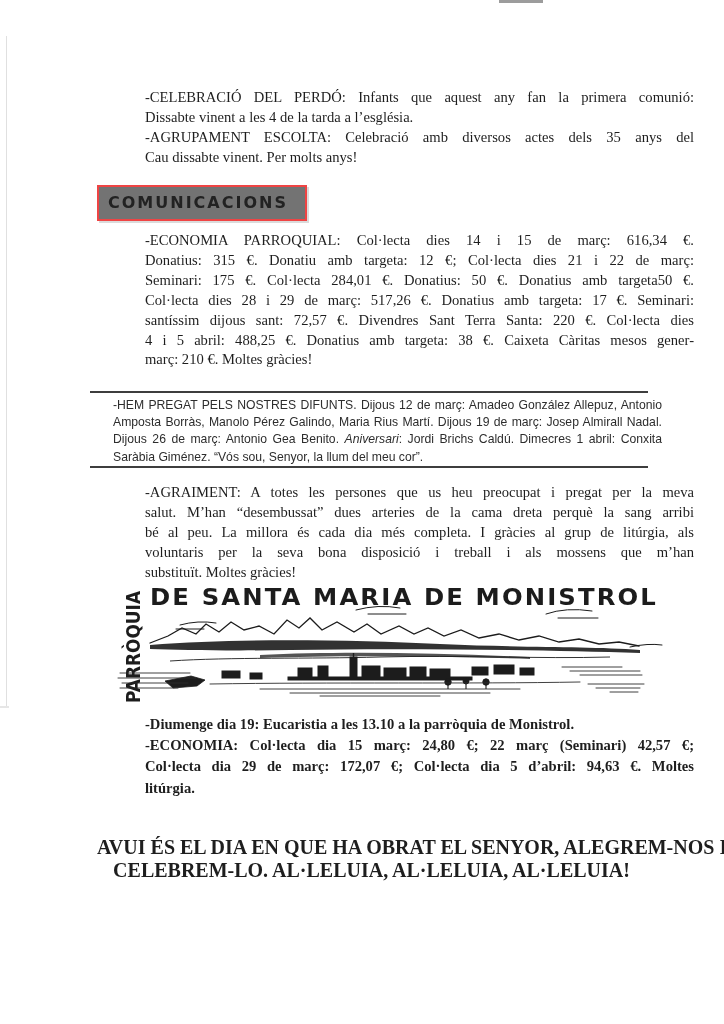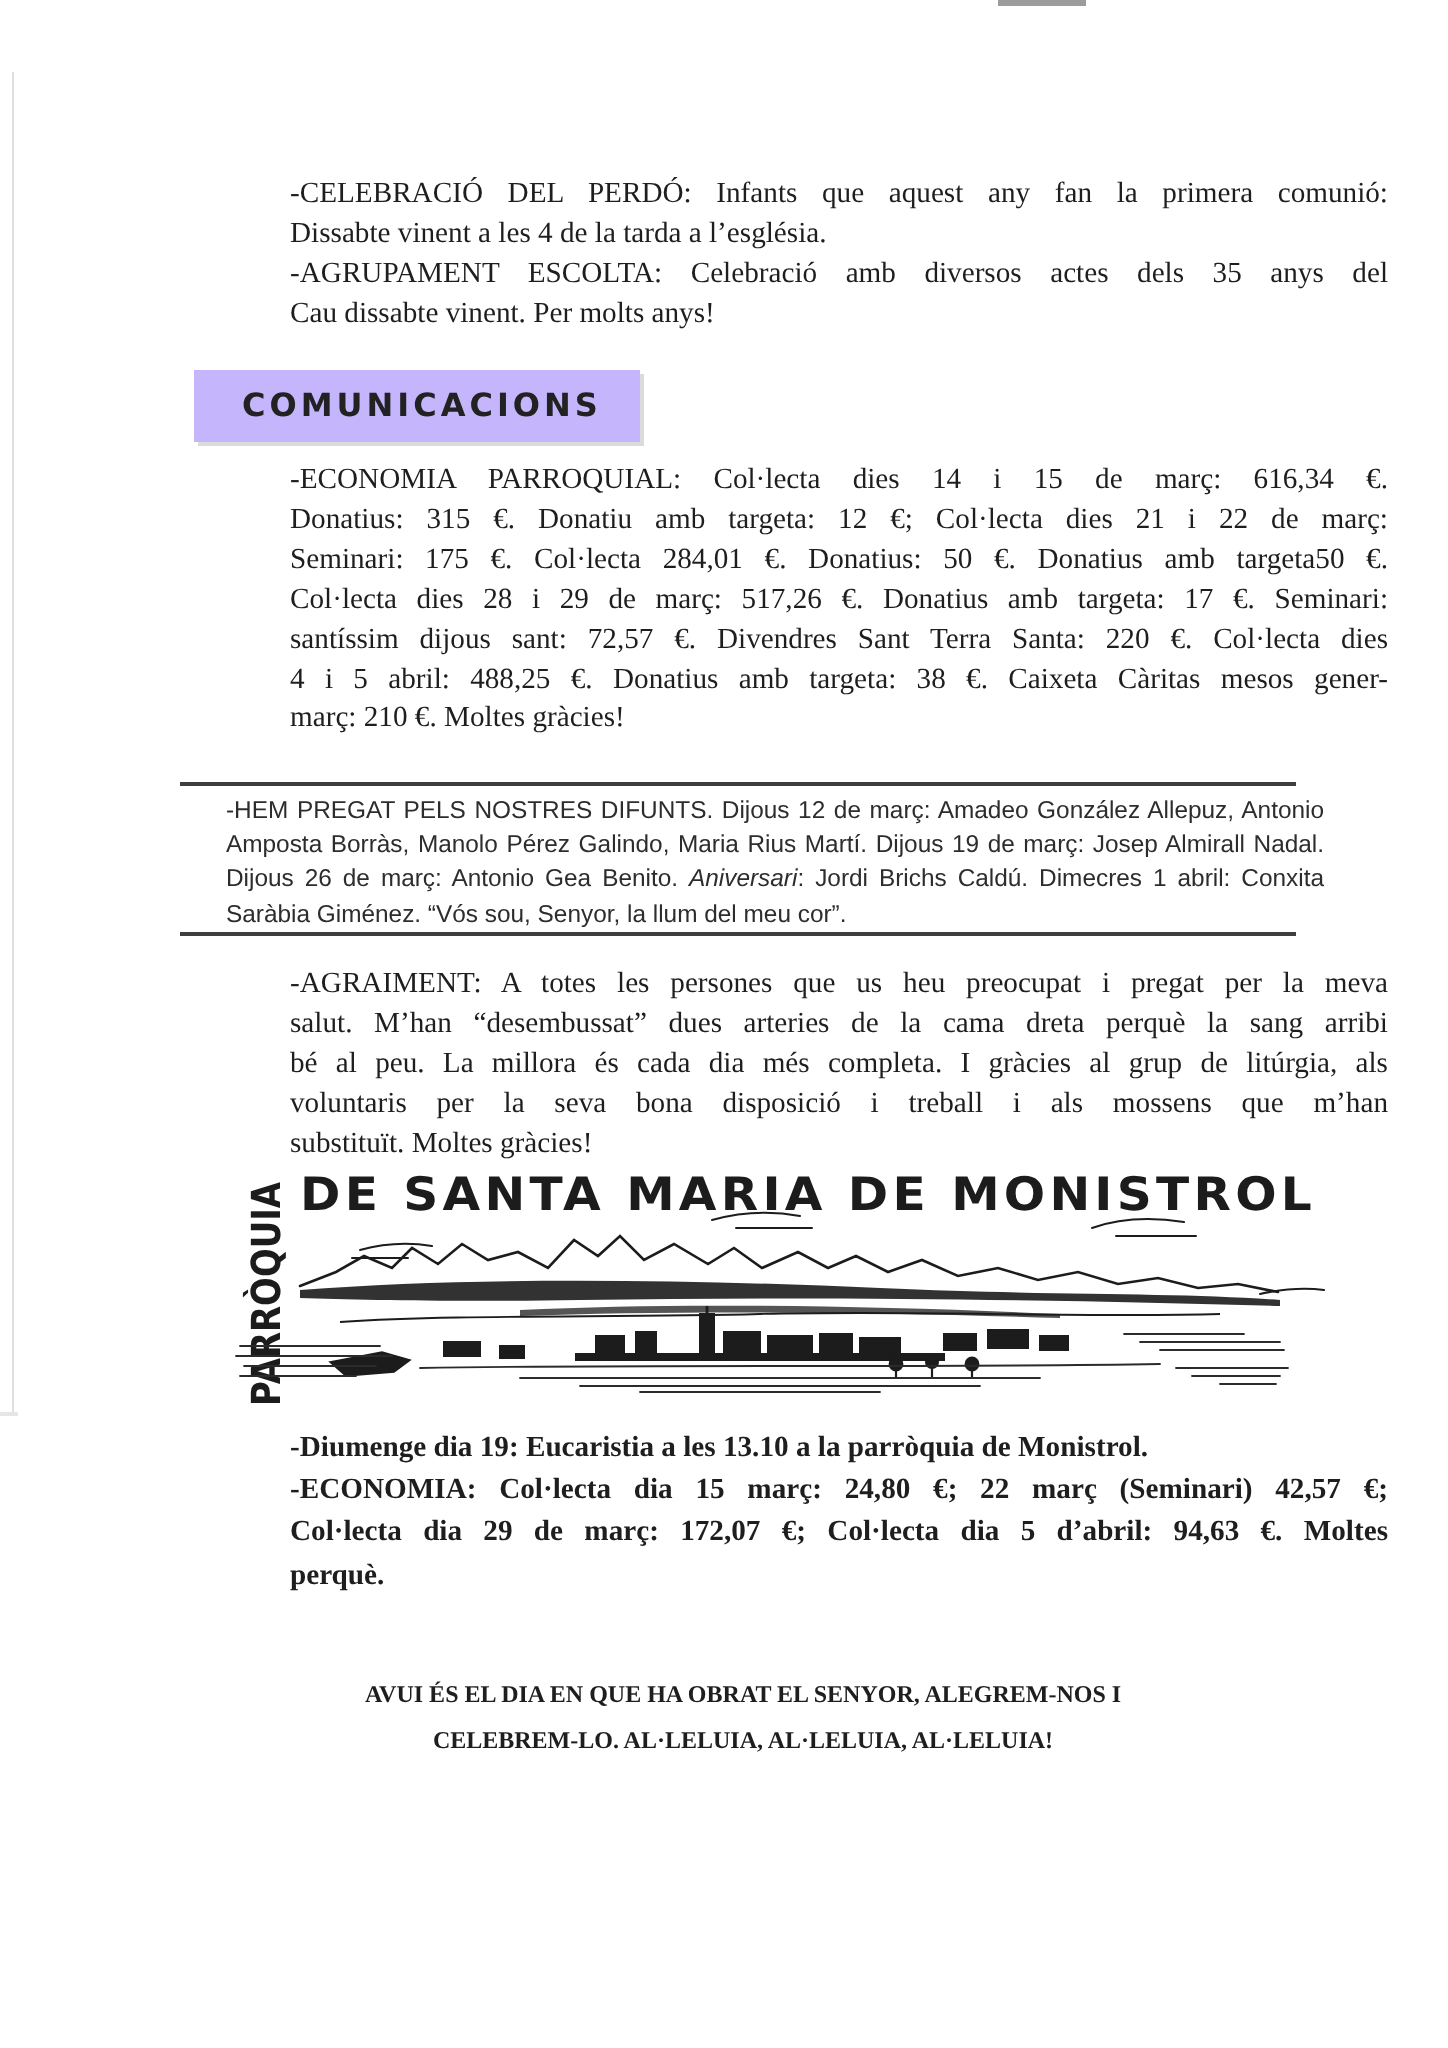--- a/index.html
+++ b/index.html
@@ -11,38 +11,38 @@
   .abs{position:absolute;}
   .col{position:absolute;left:97px;width:549px;}
   .serif{font-size:14.6px;line-height:19.9px;margin-left:48px;}
   .line{white-space:nowrap;}
   .line.just{white-space:normal;text-align:justify;text-align-last:justify;}
   em{font-style:italic;}
   
   #notices{top:88px;}
   
   #comms-box{
-    left:97px;top:185px;display:inline-block;background:#c4b5fd;
-    border:2px solid #c4b5fd;box-shadow:2px 2px 0 rgba(0,0,0,.14);
-    padding:6px 17px 7px 22px;
+    left:97px;top:185px;display:inline-block;background:#737373;
+    border:2px solid #ef4444;box-shadow:2px 2px 0 rgba(0,0,0,.14);
+    padding:6px 17px 7px 9px;
     font-family:"DejaVu Sans", sans-serif;font-weight:bold;
     font-size:16px;letter-spacing:2px;color:#222;
   }
   #economia{top:231px;}
   .rule{position:absolute;left:90px;width:558px;height:2px;background:#3e3e3e;}
   #rule1{top:391px;}
   #rule2{top:466px;}
   #difunts{
     top:397px;font-family:"Liberation Sans", sans-serif;
     font-size:12.2px;line-height:17.2px;color:#2d2d2d;margin-left:16px;
   }
   #agraiment{top:483px;}
   #logo{left:110px;top:583px;width:560px;height:122px;}
   #monistrol{top:714px;line-height:21.2px;font-weight:bold;}
-  #easter{top:836px;font-weight:bold;font-size:12px;line-height:23px;text-align:center;}
+  #easter{top:836px;font-weight:bold;font-size:20px;line-height:23px;text-align:center;}
   #easter .line{text-align:center;}
   
   #edge-line{left:6px;top:36px;width:1px;height:672px;background:#e0e0e0;}
   #edge-tick{left:0px;top:706px;width:9px;height:2px;background:#e6e6e6;}
   #top-mark{left:499px;top:0px;width:44px;height:3px;background:#9c9c9c;}
 </style>
 </head>
 <body>
 
 <div class="abs" id="top-mark"></div>
@@ -149,19 +149,19 @@
     <path d="M478,101 h56"></path>
       <path d="M486,105 h44"></path>
       <path d="M500,109 h28"></path>
   </g>
 </svg>
 
 <div class="col serif" id="monistrol">
     <div class="line">-Diumenge dia 19: Eucaristia a les 13.10 a la parròquia de Monistrol.</div>
     <div class="line just">-ECONOMIA: Col·lecta dia 15 març: 24,80 €; 22 març (Seminari) 42,57 €;</div>
     <div class="line just">Col·lecta dia 29 de març: 172,07 €; Col·lecta dia 5 d’abril: 94,63 €. Moltes</div>
-    <div class="line">perquè.</div>
+    <div class="line">litúrgia.</div>
   </div>
 
 <div class="col" id="easter">
     <div class="line">AVUI ÉS EL DIA EN QUE HA OBRAT EL SENYOR, ALEGREM-NOS I</div>
     <div class="line">CELEBREM-LO. AL·LELUIA, AL·LELUIA, AL·LELUIA!</div>
   </div>
 
 </body></html>

